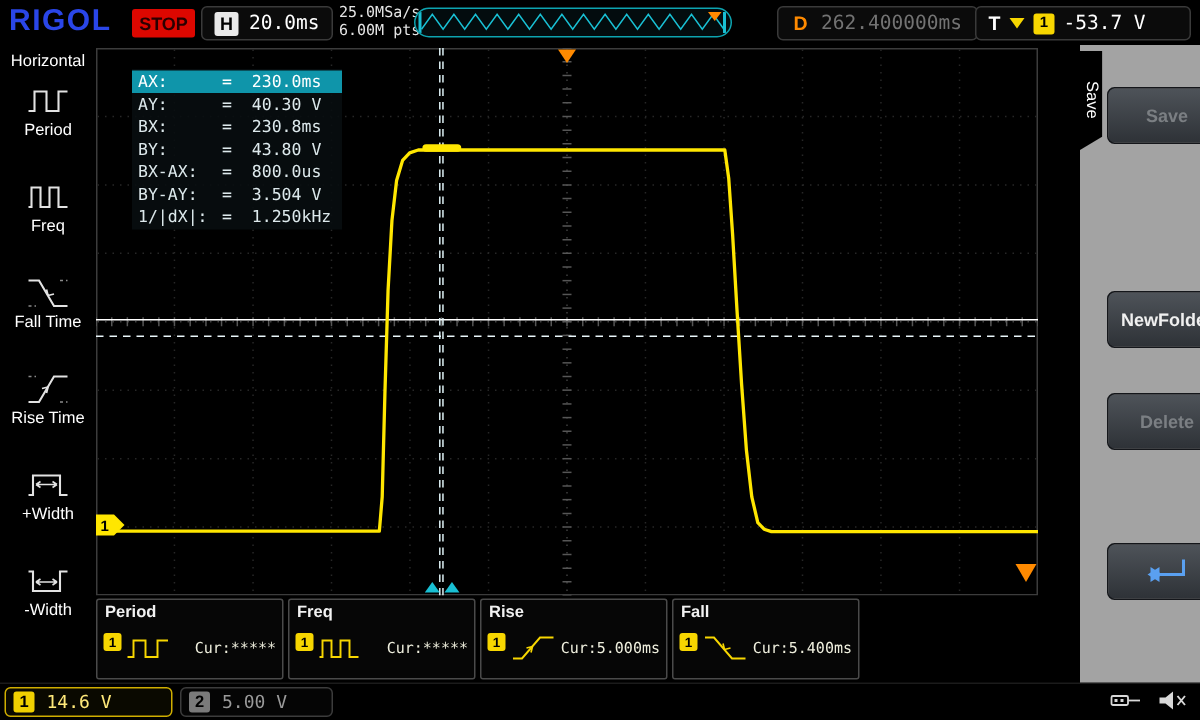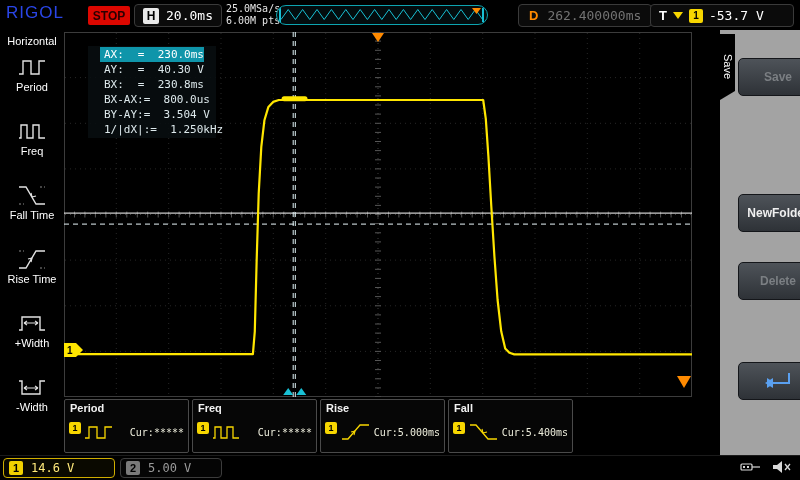--- a/index.html
+++ b/index.html
@@ -1,21 +1,21 @@
 <!DOCTYPE html>
 <html><head>
 <meta charset="utf-8">
 <style>
   *{margin:0;padding:0;box-sizing:border-box}
   html,body{width:800px;height:480px;background:#000;font-family:"Liberation Sans",sans-serif;color:#eee}
   #app{position:relative;width:800px;height:480px;background:#000;overflow:hidden}
 
   
   .topbar{position:absolute;left:0;top:0;width:800px;height:30px;background:#000}
-  .brand{position:absolute;left:6px;top:3px;font-weight:400;font-size:17px;letter-spacing:1px;color:#2a46e8}
+  .brand{position:absolute;left:6px;top:3px;font-weight:700;font-size:20px;letter-spacing:1px;color:#2a46e8}
   .stop{position:absolute;left:88px;top:6px;width:42px;height:19px;background:#dd0700;color:#2a0000;
         font-weight:700;font-size:12px;display:flex;align-items:center;justify-content:center;border-radius:2px}
   .hgroup{position:absolute;left:134px;top:4px;height:23px;display:flex;align-items:center;gap:7px;
           padding:0 8px;border:1px solid #3a3a3a;border-radius:4px;background:#0b0b0b}
   .hletter{width:16px;height:16px;background:#e9e9e9;color:#000;font-weight:700;font-size:12px;
            display:flex;align-items:center;justify-content:center;border-radius:2px}
   .tbval{color:#fff;font-size:13px;font-family:"DejaVu Sans Mono",monospace}
   .rates{position:absolute;left:226px;top:3px;font-family:"DejaVu Sans Mono",monospace;font-size:10px;
          line-height:12px;color:#e4e4e4}
   .preview{position:absolute;left:276px;top:5px;width:212px;height:20px;border:1px solid #0da4b0;
@@ -36,22 +36,22 @@
   .leftmenu{position:absolute;left:0;top:30px;width:64px;height:425px;background:#000}
   .lm-title{color:#fff;font-size:11px;text-align:center;padding-top:5px}
   .lm-items{display:flex;flex-direction:column;margin-top:8px}
   .lm-item{height:64px;display:flex;flex-direction:column;align-items:center;justify-content:flex-start;cursor:pointer}
   .lm-item svg{display:block}
   .lm-label{color:#fff;font-size:11px;margin-top:2px;text-align:center;line-height:12px}
 
   
   .graticule{position:absolute;left:64px;top:32px;width:628px;height:365px;background:#000}
   #scope-svg{position:absolute;left:0;top:0}
-  .cursor-box{position:absolute;left:24px;top:14px;width:128px;background:rgba(8,14,16,.88);
-              font-family:"DejaVu Sans Mono",monospace;font-size:11px;padding:1px 12px}
+  .cursor-box{position:absolute;left:24px;top:14px;width:140px;background:rgba(8,14,16,.88);
+              font-family:"DejaVu Sans Mono",monospace;font-size:11px;padding:1px 0}
   .crow{display:flex;height:15px;line-height:15px;padding-left:4px;white-space:pre;color:#dde9ec}
   .crow.hl{background:#0f95aa;color:#fff}
   .crow .cl{width:56px}
 
   
   .mstrip{position:absolute;left:64px;top:399px;height:55px;display:flex;gap:3px}
   .mbox{position:relative;width:125px;height:54px;border:1px solid #4a4a4a;background:#060606;border-radius:2px}
   .mname{position:absolute;left:5px;top:2px;font-size:11px;font-weight:700;color:#f2f2f2}
   .mleft{position:absolute;left:4px;top:22px;display:flex;align-items:flex-start;gap:3px}
   .chb{width:12px;height:12px;background:#f7d600;color:#000;font-weight:700;font-size:9px;line-height:12px;
@@ -319,20 +319,23 @@
       <div class="crow hl">
         <span class="cl">AX:</span><span>=  230.0ms</span>
       </div>
       <div class="crow">
         <span class="cl">AY:</span><span>=  40.30 V</span>
       </div>
       <div class="crow">
         <span class="cl">BX:</span><span>=  230.8ms</span>
       </div>
       <div class="crow">
+        <span class="cl">BY:</span><span>=  43.80 V</span>
+      </div>
+      <div class="crow">
         <span class="cl">BX-AX:</span><span>=  800.0us</span>
       </div>
       <div class="crow">
         <span class="cl">BY-AY:</span><span>=  3.504 V</span>
       </div>
       <div class="crow">
         <span class="cl">1/|dX|:</span><span>=  1.250kHz</span>
       </div>
     </div>
   </div>

